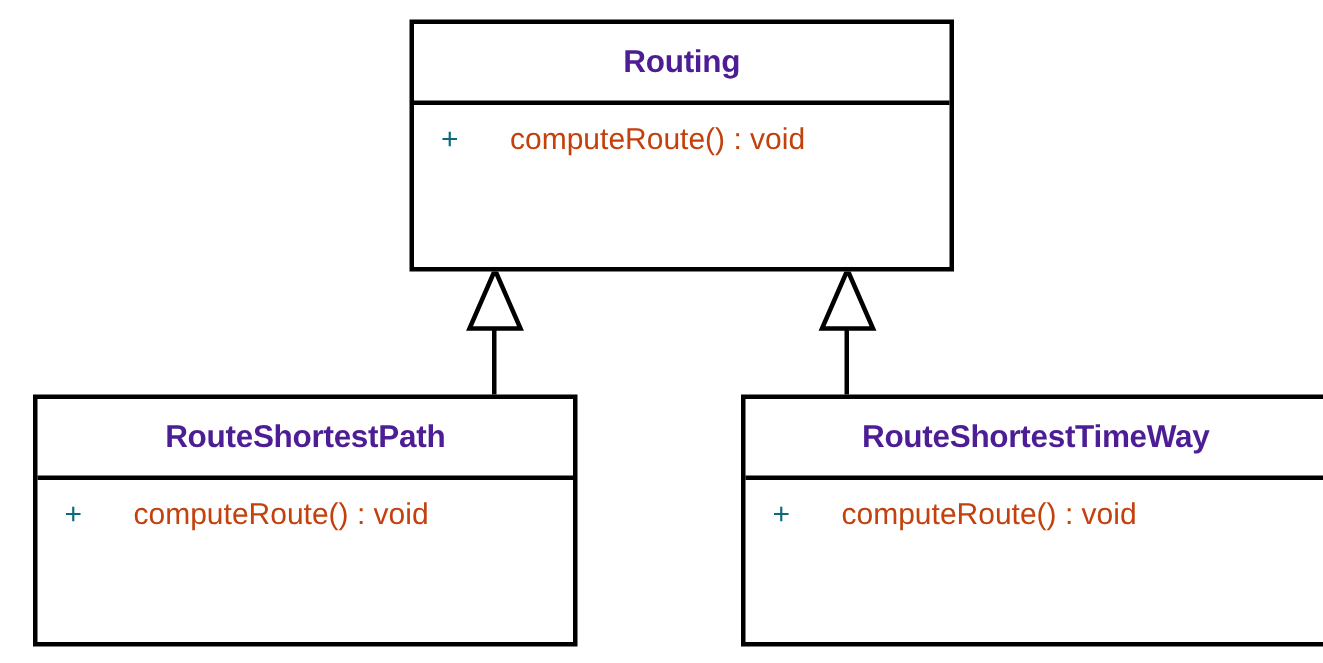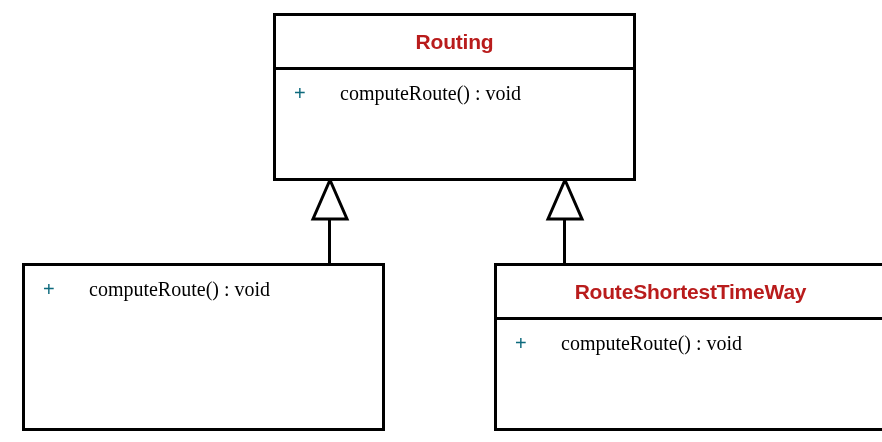--- a/index.html
+++ b/index.html
@@ -35,21 +35,21 @@
     flex: 0 0 54px;
     border-bottom: 3px solid #000000;
     display: flex;
     align-items: center;
     justify-content: center;
   }
   .uml-class-name {
     font-family: "Liberation Sans", sans-serif;
     font-weight: bold;
     font-size: 21px;
-    color: #b91c1c;
+    color: #4c1d95;
     letter-spacing: -0.2px;
     white-space: nowrap;
   }
   .uml-class-body {
     flex: 1 1 auto;
     padding: 12px 0 0 0;
     display: flex;
     flex-direction: column;
     align-items: stretch;
   }
@@ -61,23 +61,23 @@
   }
   .uml-visibility {
     font-family: "Liberation Sans", sans-serif;
     font-size: 20px;
     color: #0d6a7d;
     width: 46px;
     flex: 0 0 46px;
     text-align: left;
   }
   .uml-member-text {
-    font-family: Liberation Serif, serif;
+    font-family: Liberation Sans, sans-serif;
     font-size: 20px;
-    color: #000000;
+    color: #c2410c;
     white-space: nowrap;
   }
 
   
   .generalization {
     position: absolute;
     z-index: 1;
   }
   .gen-line {
     position: absolute;
@@ -116,20 +116,23 @@
     </div>
     <div class="uml-class-body">
       <div class="uml-member-row">
         <span class="uml-visibility">+</span>
         <span class="uml-member-text">computeRoute() : void</span>
       </div>
     </div>
   </div>
 
   <div class="uml-class" style="left:22px; top:263px; width:363px; height:168px;">
+    <div class="uml-class-header">
+      <span class="uml-class-name">RouteShortestPath</span>
+    </div>
     <div class="uml-class-body">
       <div class="uml-member-row">
         <span class="uml-visibility">+</span>
         <span class="uml-member-text">computeRoute() : void</span>
       </div>
     </div>
   </div>
 
   <div class="uml-class" style="left:494px; top:263px; width:393px; height:168px;">
     <div class="uml-class-header">

